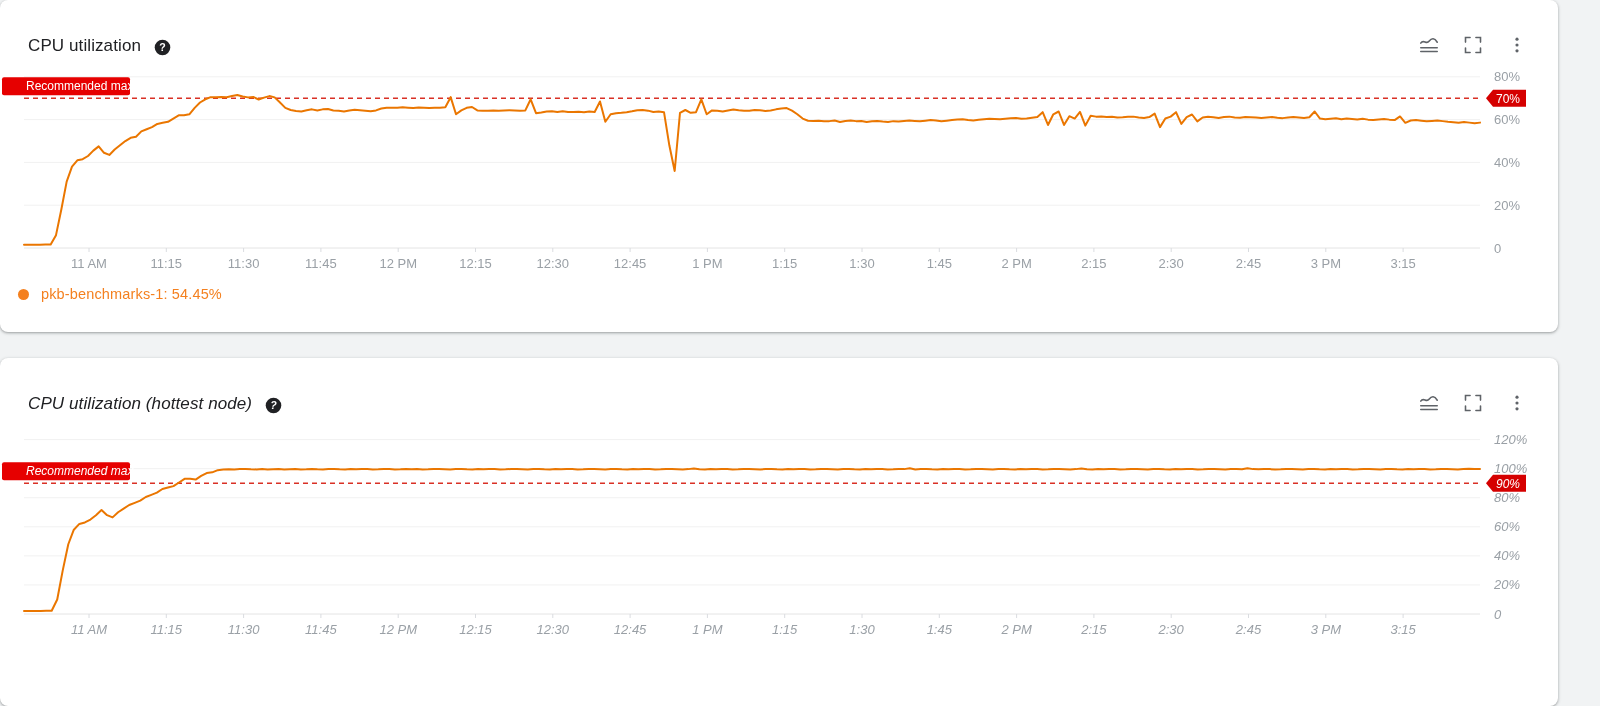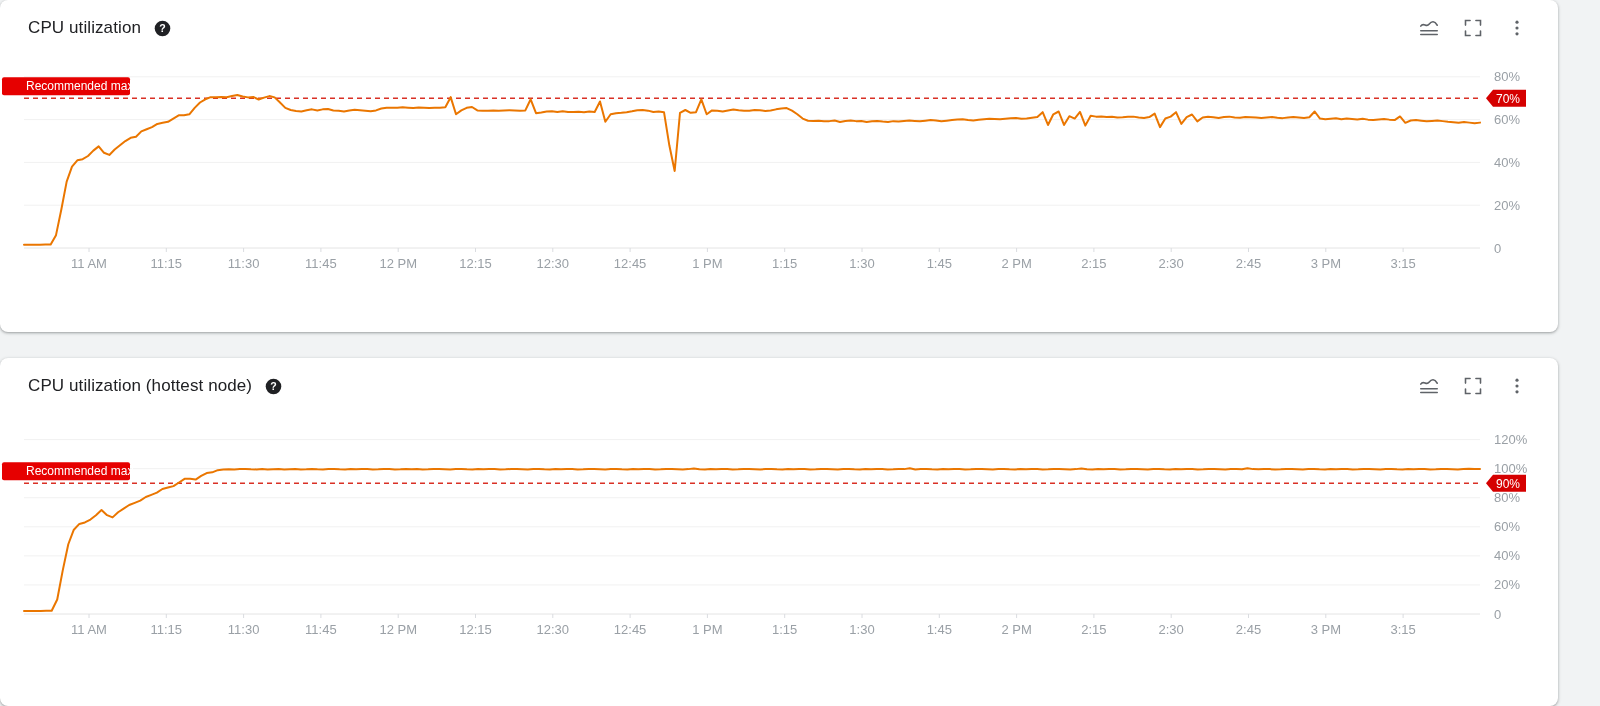--- a/index.html
+++ b/index.html
@@ -20,27 +20,27 @@
   .card {
     position: absolute;
     left: 0;
     width: 1558px;
     background: #ffffff;
     border-radius: 8px;
     box-shadow: 0 1px 2px 0 rgba(60,64,67,.30), 0 1px 3px 1px rgba(60,64,67,.15);
     overflow: hidden;
   }
   #card-1 { top: 0px; height: 332px; }
-  #card-2 { top: 358px; height: 348px; }
+  #card-2 { top: 358px; height: 348px; font-style: italic; }
 
   .card-header {
     position: relative;
     height: 56px;
     display: flex;
-    align-items: center;
+    align-items: flex-end;
     padding: 0 14px 0 28px;
     box-sizing: border-box;
   }
   .card-title {
     font-size: 17px;
     color: #202124;
     font-weight: 400;
     letter-spacing: .1px;
     white-space: nowrap;
   }
@@ -225,20 +225,24 @@
           <text x="1403.1" y="212" class="x-tick-label">3:15</text>
           <line x1="24" y1="42.23255813953489" x2="1478" y2="42.23255813953489" class="thresh-line"></line>
           <polyline points="24.00,188.79 29.33,188.79 34.67,188.79 40.00,188.79 45.33,188.58 50.67,188.58 56.00,179.16 61.33,153.49 66.67,125.67 72.00,110.70 77.33,104.28 82.67,103.21 88.00,100.00 93.33,94.65 98.67,90.37 104.00,96.79 109.33,98.93 114.67,93.58 120.00,89.30 125.33,85.02 130.67,81.81 136.00,80.74 141.33,75.40 146.67,73.26 152.00,71.12 157.33,67.91 162.67,66.84 168.00,65.77 173.33,62.56 178.67,59.35 184.00,59.35 189.33,58.28 194.67,51.86 200.00,46.51 205.33,43.30 210.67,41.16 216.00,41.16 221.33,40.95 226.67,41.16 232.00,40.09 237.33,39.02 242.67,40.52 248.00,41.38 253.33,40.95 258.67,43.52 264.00,41.59 269.33,40.09 274.67,41.38 280.00,46.51 285.33,51.86 290.67,54.00 296.00,55.07 301.33,55.50 306.67,54.21 312.00,53.36 317.33,54.43 322.67,53.36 328.00,52.93 333.33,54.43 338.67,54.64 344.00,55.50 349.33,54.43 354.67,53.79 360.00,54.21 365.33,54.64 370.67,55.28 376.00,54.43 381.33,52.50 386.67,51.65 392.00,51.65 397.33,51.86 402.67,51.22 408.00,51.65 413.33,52.07 418.67,51.43 424.00,51.65 429.33,52.07 434.67,51.86 440.00,51.65 445.33,51.22 450.67,41.16 456.00,58.28 461.33,54.43 466.67,51.86 472.00,51.00 477.33,54.43 482.67,54.64 488.00,54.64 493.33,54.43 498.67,54.64 504.00,54.43 509.33,54.21 514.67,54.43 520.00,54.64 525.33,54.43 530.67,43.30 536.00,57.21 541.33,56.57 546.67,55.50 552.00,55.28 557.33,55.93 562.67,55.28 568.00,55.93 573.33,55.93 578.67,55.71 584.00,56.14 589.33,55.50 594.67,55.93 600.00,45.44 605.33,65.77 610.67,58.28 616.00,57.21 621.33,56.78 626.67,56.14 632.00,55.28 637.33,54.21 642.67,54.00 648.00,54.64 653.33,55.93 658.67,55.50 664.00,56.14 669.33,89.30 674.67,114.98 680.00,56.78 685.33,54.00 690.67,56.78 696.00,56.14 701.33,43.30 706.67,58.28 712.00,54.43 717.33,54.64 722.67,55.50 728.00,54.43 733.33,53.57 738.67,54.21 744.00,54.64 749.33,54.64 754.67,54.00 760.00,54.21 765.33,55.07 770.67,54.43 776.00,53.36 781.33,52.50 786.67,52.07 792.00,54.64 797.33,58.28 802.67,62.56 808.00,64.70 813.33,64.91 818.67,64.70 824.00,65.34 829.33,65.13 834.67,64.48 840.00,65.98 845.33,64.91 850.67,64.48 856.00,65.13 861.33,64.91 866.67,65.98 872.00,65.34 877.33,64.91 882.67,65.55 888.00,65.98 893.33,65.13 898.67,65.55 904.00,64.91 909.33,64.48 914.67,64.91 920.00,65.34 925.33,64.70 930.67,64.06 936.00,64.48 941.33,65.34 946.67,64.70 952.00,64.06 957.33,63.41 962.67,63.20 968.00,64.06 973.33,64.48 978.67,63.84 984.00,63.20 989.33,62.77 994.67,62.99 1000.00,63.20 1005.33,62.77 1010.67,62.34 1016.00,61.92 1021.33,62.77 1026.67,62.56 1032.00,61.70 1037.33,61.06 1042.67,56.14 1048.00,68.98 1053.33,58.28 1058.67,55.50 1064.00,68.98 1069.33,60.20 1074.67,62.56 1080.00,55.93 1085.33,69.62 1090.67,59.78 1096.00,60.63 1101.33,60.42 1106.67,61.06 1112.00,60.85 1117.33,61.49 1122.67,61.27 1128.00,60.85 1133.33,60.63 1138.67,61.49 1144.00,61.92 1149.33,61.06 1154.67,57.64 1160.00,71.12 1165.33,62.56 1170.67,60.63 1176.00,56.14 1181.33,67.91 1186.67,61.06 1192.00,58.49 1197.33,65.34 1202.67,61.49 1208.00,60.85 1213.33,61.27 1218.67,61.92 1224.00,61.06 1229.33,60.63 1234.67,61.49 1240.00,61.70 1245.33,61.06 1250.67,61.27 1256.00,61.49 1261.33,61.92 1266.67,61.49 1272.00,61.06 1277.33,61.70 1282.67,62.13 1288.00,61.49 1293.33,61.06 1298.67,61.49 1304.00,61.92 1309.33,61.27 1314.67,55.50 1320.00,62.56 1325.33,63.20 1330.67,62.77 1336.00,62.34 1341.33,63.20 1346.67,62.56 1352.00,62.99 1357.33,63.41 1362.67,62.77 1368.00,63.63 1373.33,64.06 1378.67,63.41 1384.00,62.99 1389.33,63.63 1394.67,64.06 1400.00,60.42 1405.33,66.84 1410.67,64.48 1416.00,64.06 1421.33,64.70 1426.67,65.34 1432.00,64.91 1437.33,64.48 1442.67,65.13 1448.00,65.77 1453.33,66.20 1458.67,66.84 1464.00,65.98 1469.33,66.62 1474.67,67.27 1480.00,66.62" stroke="#ea7600" class="series-line"></polyline>
           <rect x="2" y="21.232558139534888" width="128" height="18" rx="2" class="rec-badge-rect"></rect>
           <text x="26" y="34.23255813953489" class="badge-text">Recommended max</text>
           <g>
             <path d="M 1486 42.23255813953489 L 1493 33.73255813953489 L 1526 33.73255813953489 L 1526 50.73255813953489 L 1493 50.73255813953489 Z" class="val-badge"></path>
             <text x="1496" y="46.73255813953489" class="badge-text">70%</text>
           </g>
         </svg>
+    </div>
+    <div class="legend-row">
+      <span class="legend-dot"></span>
+      <span class="legend-label">pkb-benchmarks-1: 54.45%</span>
     </div>
   </div>
 
   <div class="card" id="card-2">
     <div class="card-header">
       <span class="card-title">CPU utilization (hottest node)</span>
       <span class="help-icon">
         <svg width="17" height="17" viewBox="0 0 24 24">
           <circle cx="12" cy="12" r="11" fill="#202124"></circle>
           <text x="12" y="17.4" text-anchor="middle" font-size="15" font-weight="bold" fill="#ffffff" font-family="Liberation Sans, sans-serif">?</text>

